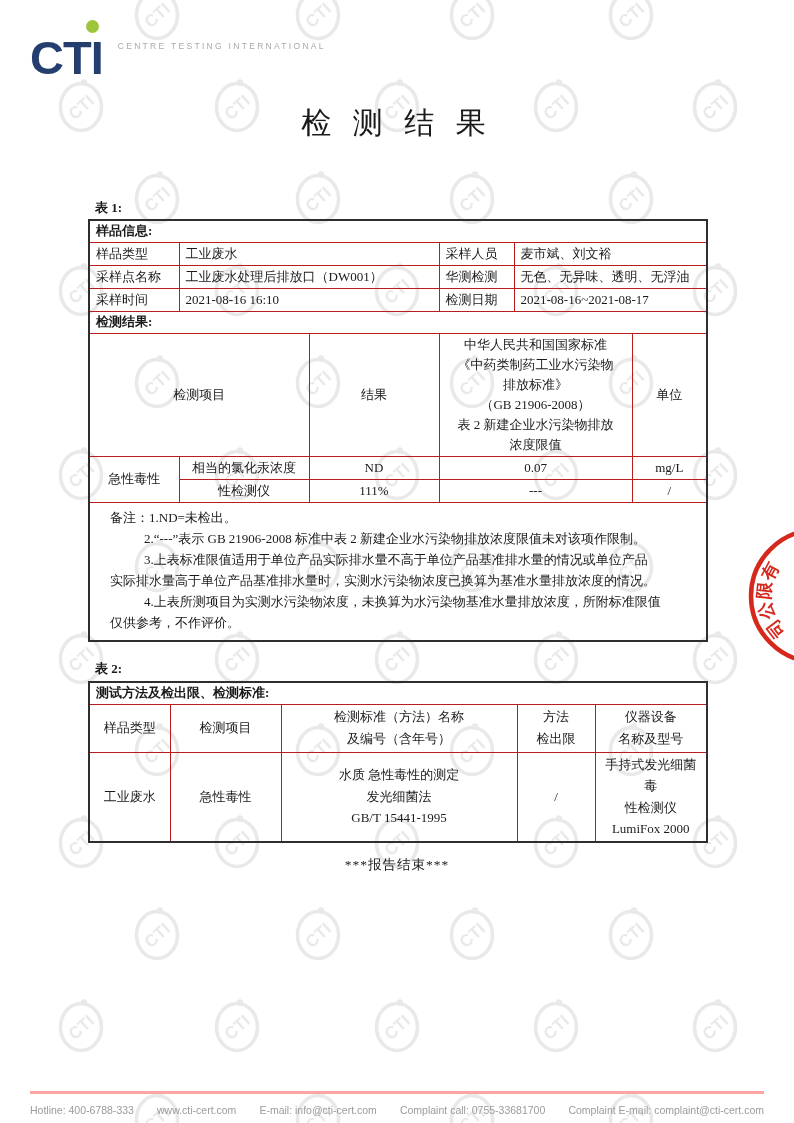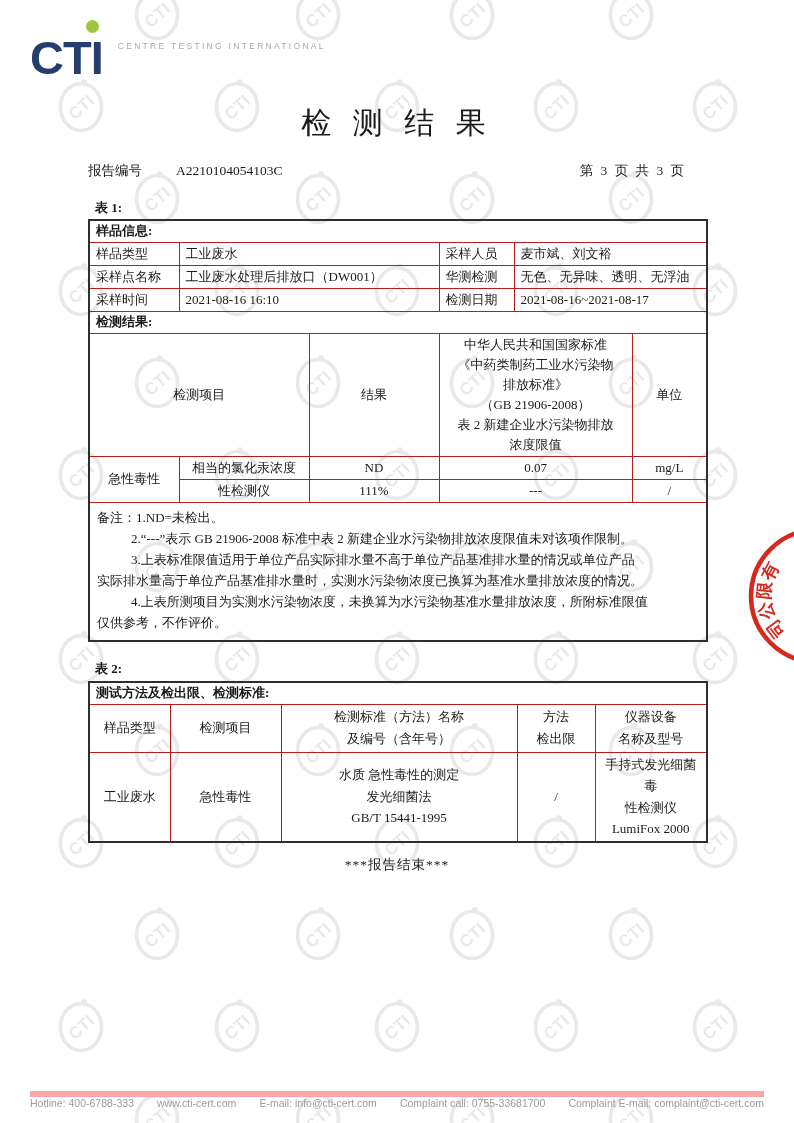--- a/index.html
+++ b/index.html
@@ -39,33 +39,33 @@
           table-layout:fixed; font-size:13px; z-index:1; background:transparent; }
   .t1 { top:219px; }
   .t2 { top:681px; }
   td { border:1px solid #b91c1c; padding:1px 6px; vertical-align:middle; }
   table { border:2px solid #2e2e2e; }
   td.section { font-weight:bold; height:22px; }
   .t1 tr.info td { height:23px; }
   .t1 tr.rhead td { height:120px; text-align:center; }
   .t1 tr.dat td { height:23px; text-align:center; }
   .std-line, .m-line { line-height:20px; text-align:center; }
-  td.notes-cell { padding:4px 7px 7px 7px; }
+  td.notes-cell { padding:4px 7px 7px 20px; }
   .note-line { line-height:21px; white-space:nowrap; }
   .note-indent { padding-left:34px; }
   .t2 tr.head td { height:48px; text-align:center; }
   .t2 tr.head .m-line { line-height:22px; }
   .t2 tr.dat td { height:66px; text-align:center; }
   .t2 tr.dat .m-line { line-height:21.5px; }
   
   .report-end { position:absolute; top:856px; left:0; width:100%; text-align:center;
                 font-size:13.5px; letter-spacing:1px; z-index:1; }
   .seal { position:absolute; top:525px; right:0; width:86px; height:146px; z-index:3; }
   .footer { position:absolute; left:30px; top:1091px; width:734px;
-            border-top:6px solid #fca5a5; padding-top:0; display:flex;
+            border-top:3px solid #fca5a5; padding-top:10px; display:flex;
             justify-content:space-between;
             font-family:"Liberation Sans",sans-serif; font-size:10.5px; color:#9b9b9b;
             z-index:1; }
 </style>
 </head>
 <body>
 
 <div class="page">
 
   <div class="wm-layer">
@@ -366,25 +366,20 @@
       <div class="cti-text">CTI</div>
       <div class="cti-dot"></div>
     </div>
     <div class="logo-right">
       <div class="logo-en">CENTRE TESTING INTERNATIONAL</div>
     </div>
   </div>
 
   <div class="title">检 测 结 果</div>
 
-  <div class="meta">
-    <span>报告编号</span>
-    <span class="meta-number">A2210104054103C</span>
-    <span class="page-info">第 3 页 共 3 页</span>
-  </div>
 
   <div class="tlabel tlabel-1">表 1:</div>
   <table class="t1">
     <colgroup>
       <col style="width:90px">
         <col style="width:130px">
         <col style="width:130px">
       <col style="width:75px">
         <col style="width:118px">
         <col style="width:75px">

